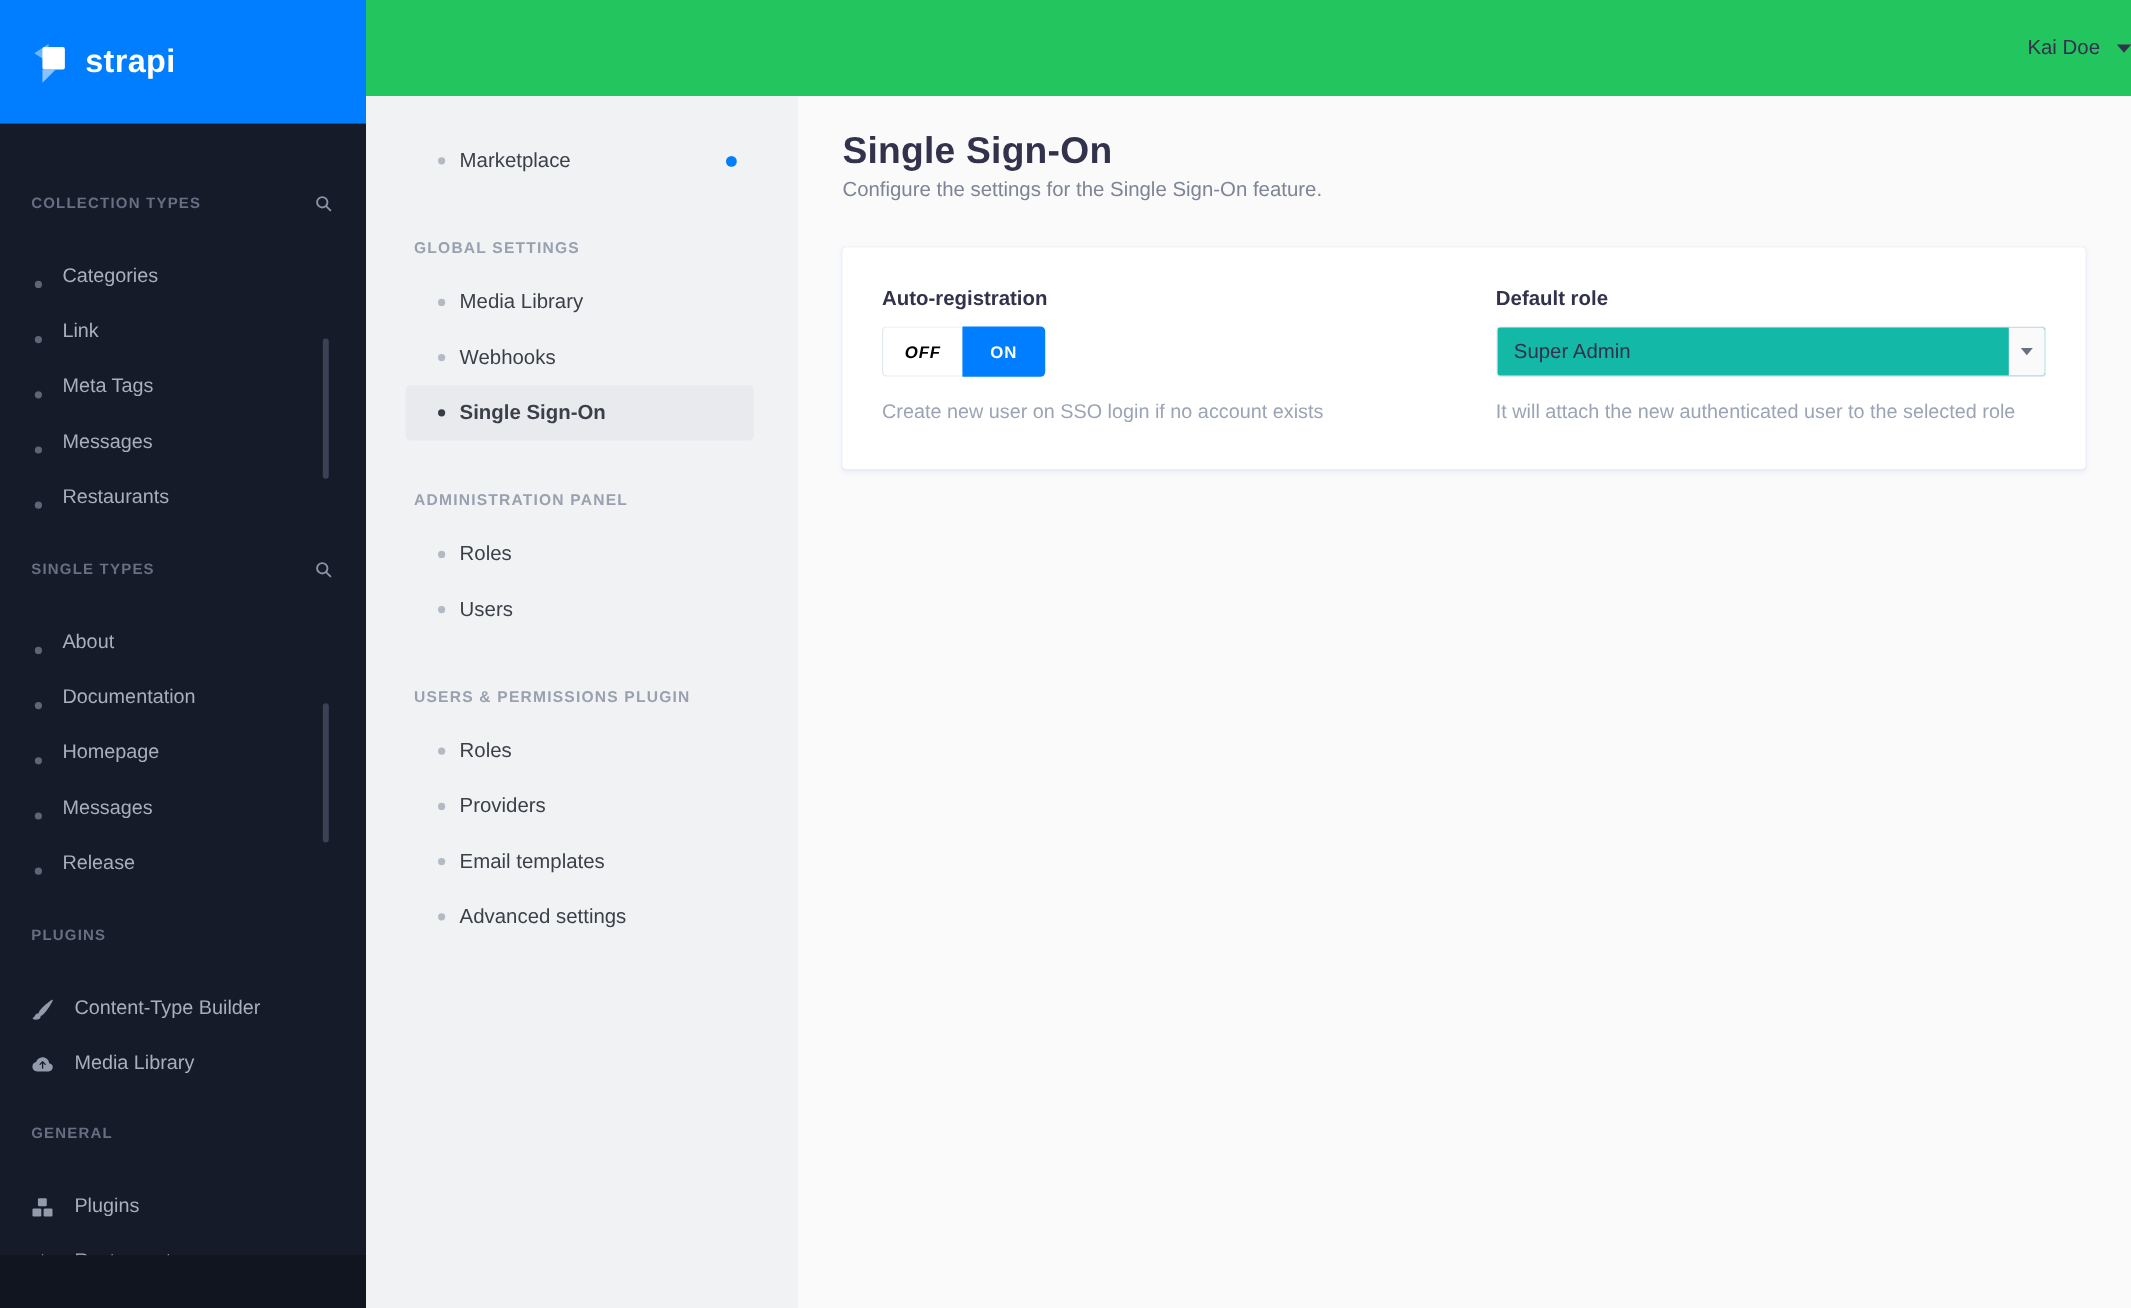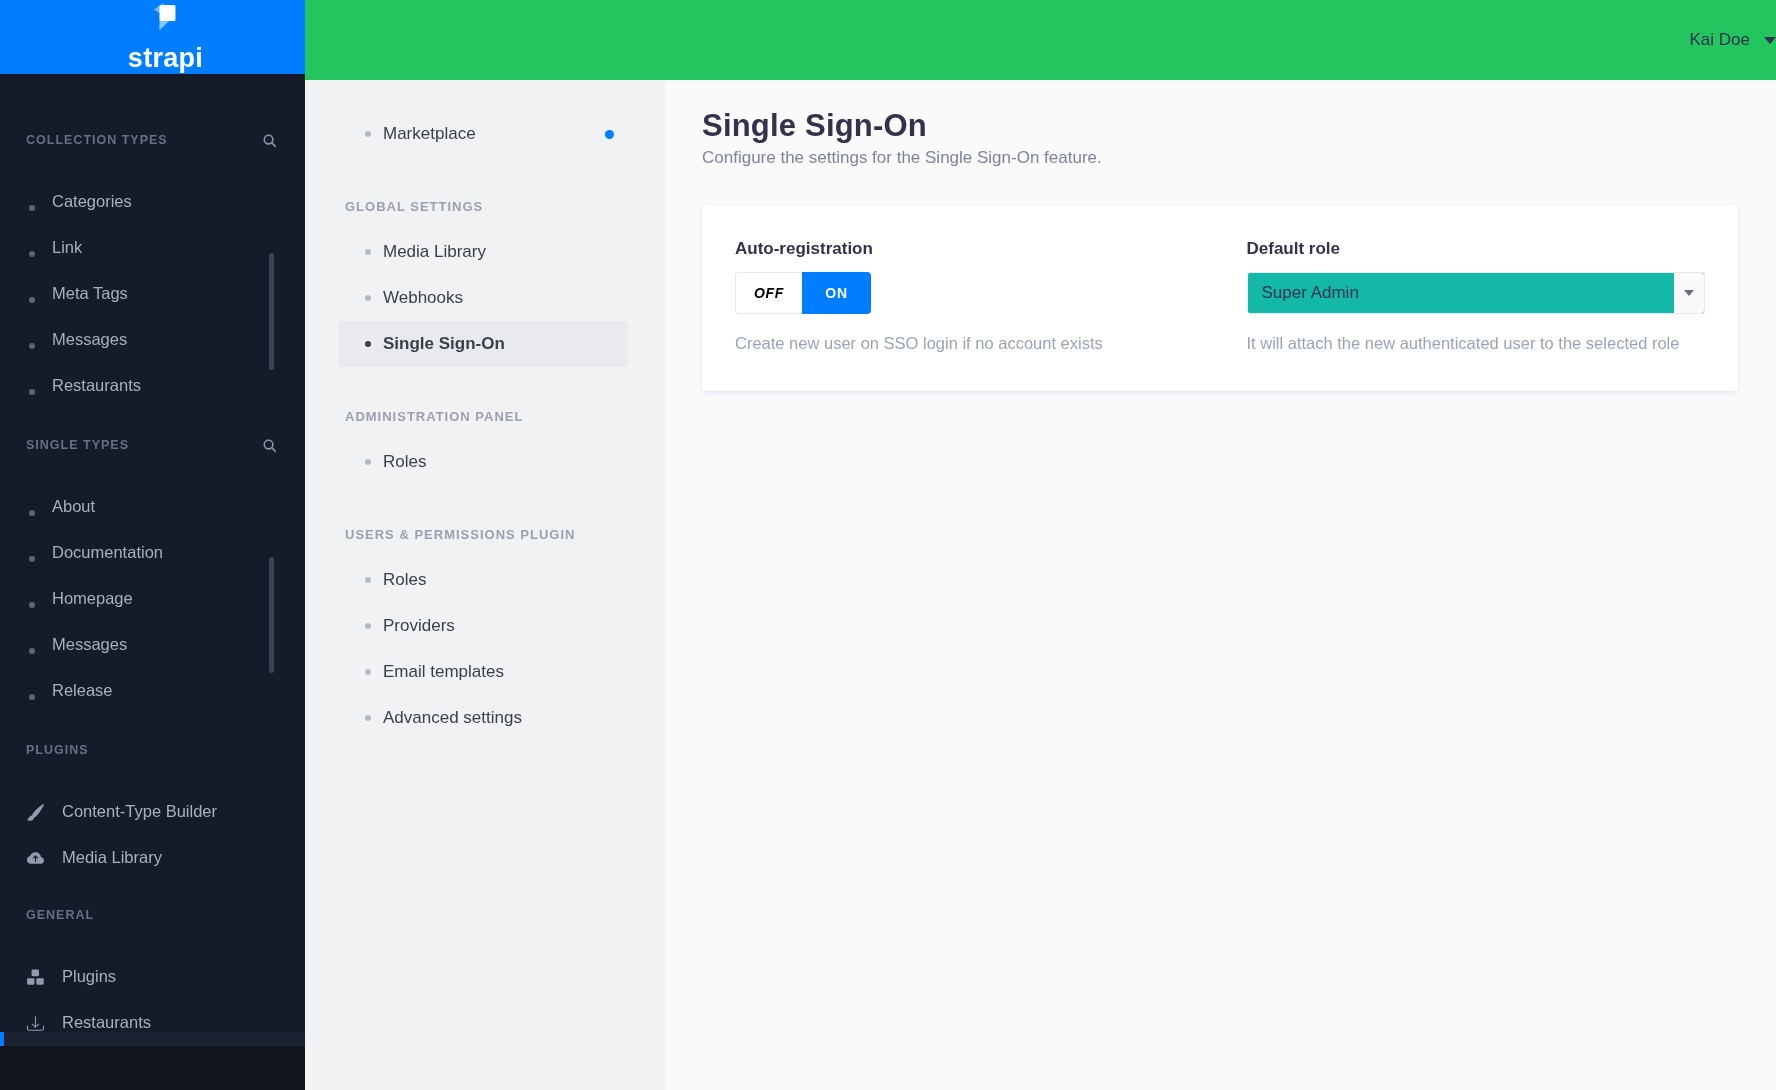--- a/index.html
+++ b/index.html
@@ -3,21 +3,21 @@
 <meta charset="utf-8">
 <style>
   * { margin:0; padding:0; box-sizing:border-box; }
   html,body { width:1776px; height:1090px; }
   body {
     font-family:"Liberation Sans","DejaVu Sans",sans-serif;
     position:relative; overflow:hidden; background:#fafafb; color:#32324d;
   }
   
   .sidenav { position:absolute; left:0; top:0; width:305px; height:1090px; background:#151b28; }
-  .logo { height:74px; background:#007eff; display:flex; align-items:center; padding-left:26px; gap:11px;flex-direction:column; }
+  .logo { height:103px; background:#007eff; display:flex; align-items:center; padding-left:26px; gap:11px; }
   .logo-text { color:#fff; font-size:27px; font-weight:bold; letter-spacing:.3px; }
   .snav { padding-top:18px; position:relative;margin-top:36px; }
   .snav-header { display:flex; align-items:center; justify-content:space-between; height:24px;
     padding:0 28px 0 26px; color:#677083; font-size:12.5px; font-weight:700; letter-spacing:1px; }
   .search-btn { width:15px; height:15px; color:#8b94a6; cursor:pointer; display:block; }
   .snav ul, .settings-nav ul { list-style:none; }
   .snav ul { margin-top:13px; }
   .snav li { height:46px; display:flex; align-items:flex-end; color:#a8b0bd; font-size:16.5px; cursor:pointer; }
   .dot { width:6px; height:6px; border-radius:50%; background:#5d6677; margin-left:29px; flex:none; }
   .snav li .lbl { margin-left:17px; }
@@ -227,20 +227,24 @@
     </ul>
   </div>
 
   <div class="sgroup">
     <div class="sgroup-header">ADMINISTRATION PANEL</div>
     <ul>
       <li>
           <i class="dot2"></i>
           <span class="lbl">Roles</span>
         </li>
+      <li>
+          <i class="dot2"></i>
+          <span class="lbl">Users</span>
+        </li>
     </ul>
   </div>
 
   <div class="sgroup">
     <div class="sgroup-header">USERS &amp; PERMISSIONS PLUGIN</div>
     <ul>
       <li>
           <i class="dot2"></i>
           <span class="lbl">Roles</span>
         </li>

